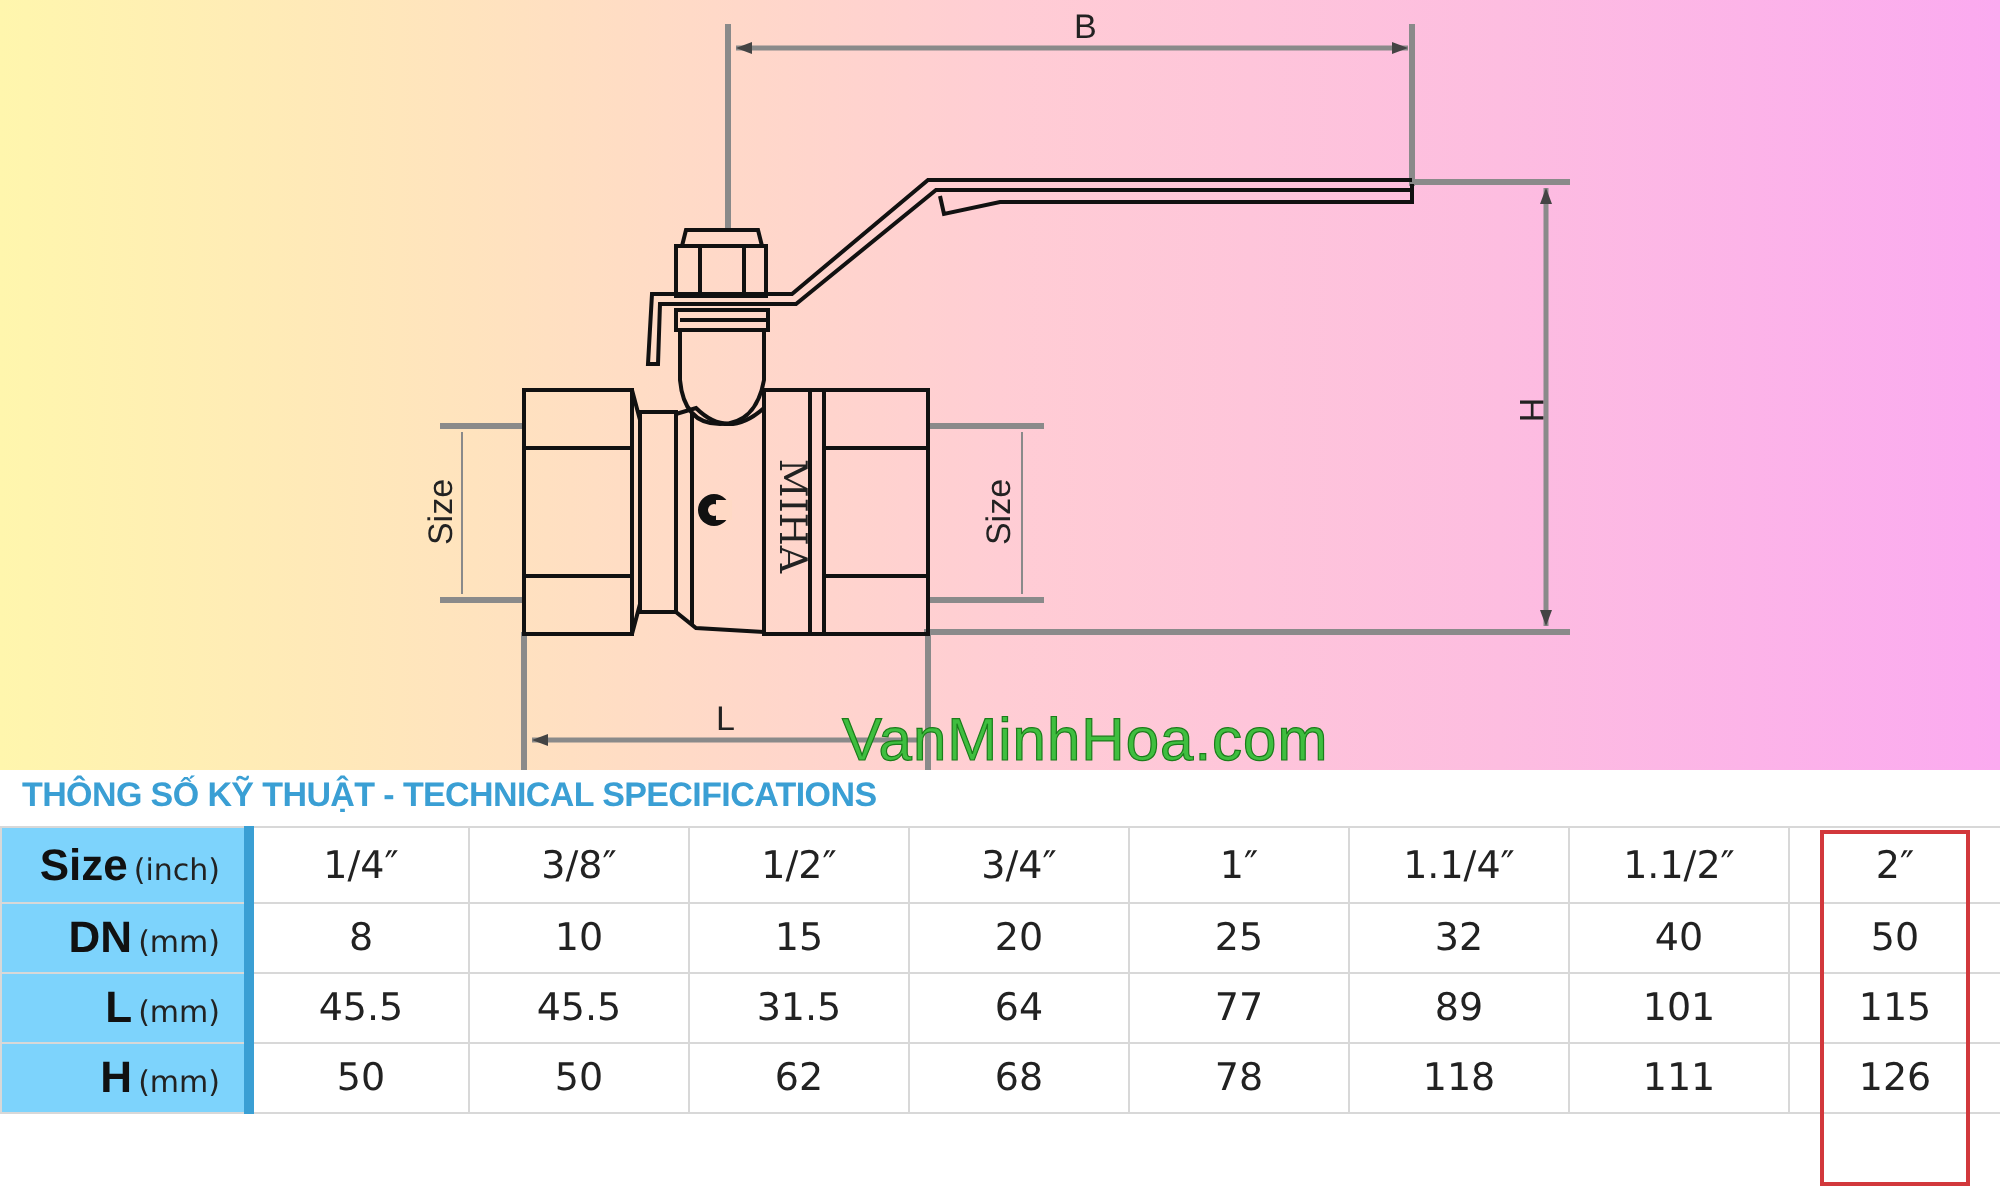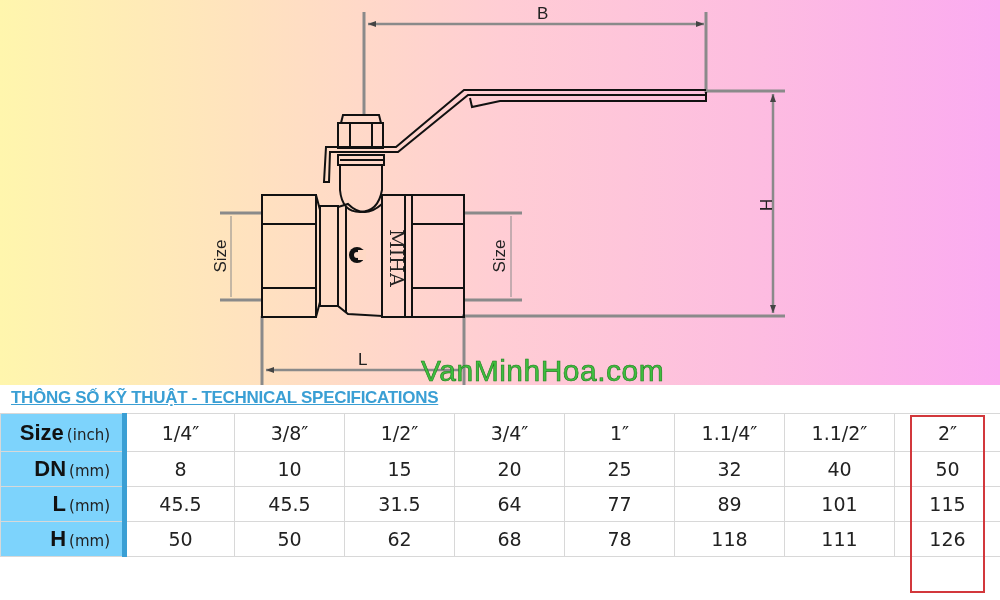--- a/index.html
+++ b/index.html
@@ -2,21 +2,21 @@
 <html><head>
 <meta charset="utf-8">
 <style>
   html, body { margin: 0; padding: 0; }
   body { width: 1000px; height: 600px; overflow: hidden; position: relative; font-family: "Liberation Sans", sans-serif; background: #fff; }
   .diagram { position: absolute; left: 0; top: 0; width: 1000px; height: 385px;
     background: linear-gradient(to right, #fff6ad 0%, #ffe2bf 25%, #ffcdd4 50%, #fdbde0 75%, #fbaaf0 100%); }
   .diagram svg { position: absolute; left: 0; top: 0; }
   .watermark { position: absolute; left: 410px; top: 356px; font-size: 30px; color: #3fbe3f; font-family: "Liberation Sans", sans-serif;
     -webkit-text-stroke: 0.6px #1a7d1a; letter-spacing: 0.5px; line-height: 1; margin-left: 11px; }
-  .spec-title { position: absolute; left: 11px; top: 388px; font-size: 17px; font-weight: bold; color: #3a9fd4; letter-spacing: -0.3px; font-family: "Liberation Sans", sans-serif; text-decoration: underline; }
+  .spec-title { position: absolute; left: 11px; top: 388px; font-size: 17px; font-weight: bold; color: #3a9fd4; letter-spacing: -0.3px; font-family: "Liberation Sans", sans-serif; }
   table.specs { position: absolute; left: 0; top: 413px; width: 1000px; border-collapse: collapse; table-layout: fixed; }
   table.specs td { border: 1.5px solid #d8d8d8; height: 34px; padding: 0; text-align: center; font-size: 19px; color: #222; font-family: "DejaVu Sans", sans-serif; }
   table.specs tr:nth-child(1) td { height: 37px; }
   table.specs td.rowhead { background: #7dd3fc; text-align: right; padding-right: 12px; border-right: 5px solid #3a9fd4; }
   .rh-main { font-weight: bold; font-size: 22px; color: #111; font-family: "Liberation Sans", sans-serif; }
   .rh-unit { font-size: 15px; color: #222; margin-left: 3px; font-family: "DejaVu Sans", sans-serif; }
   .highlight { position: absolute; left: 910px; top: 415px; width: 75px; height: 178px; border: 2px solid #d2383c; box-sizing: border-box; pointer-events: none; }
 </style>
 </head>
 <body>

